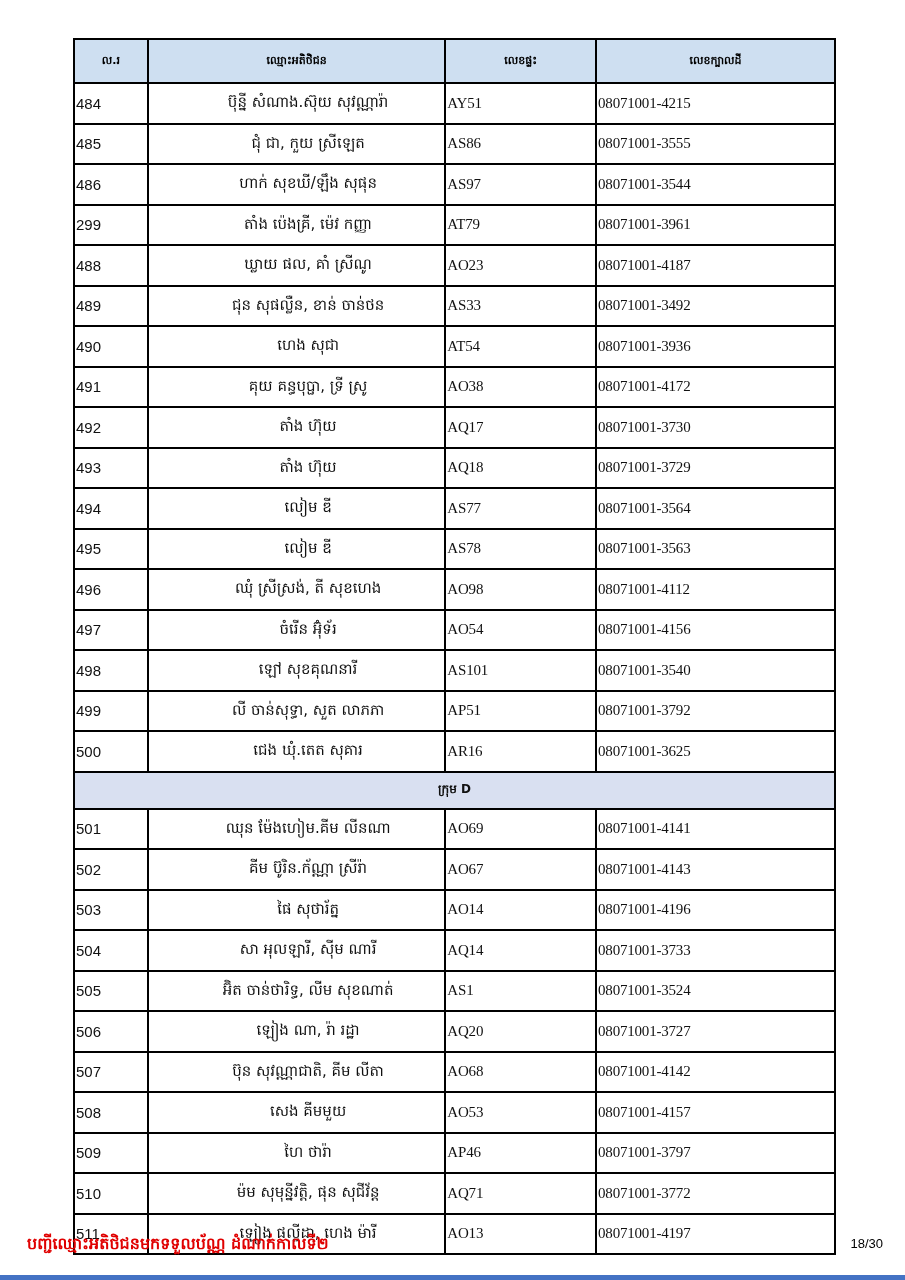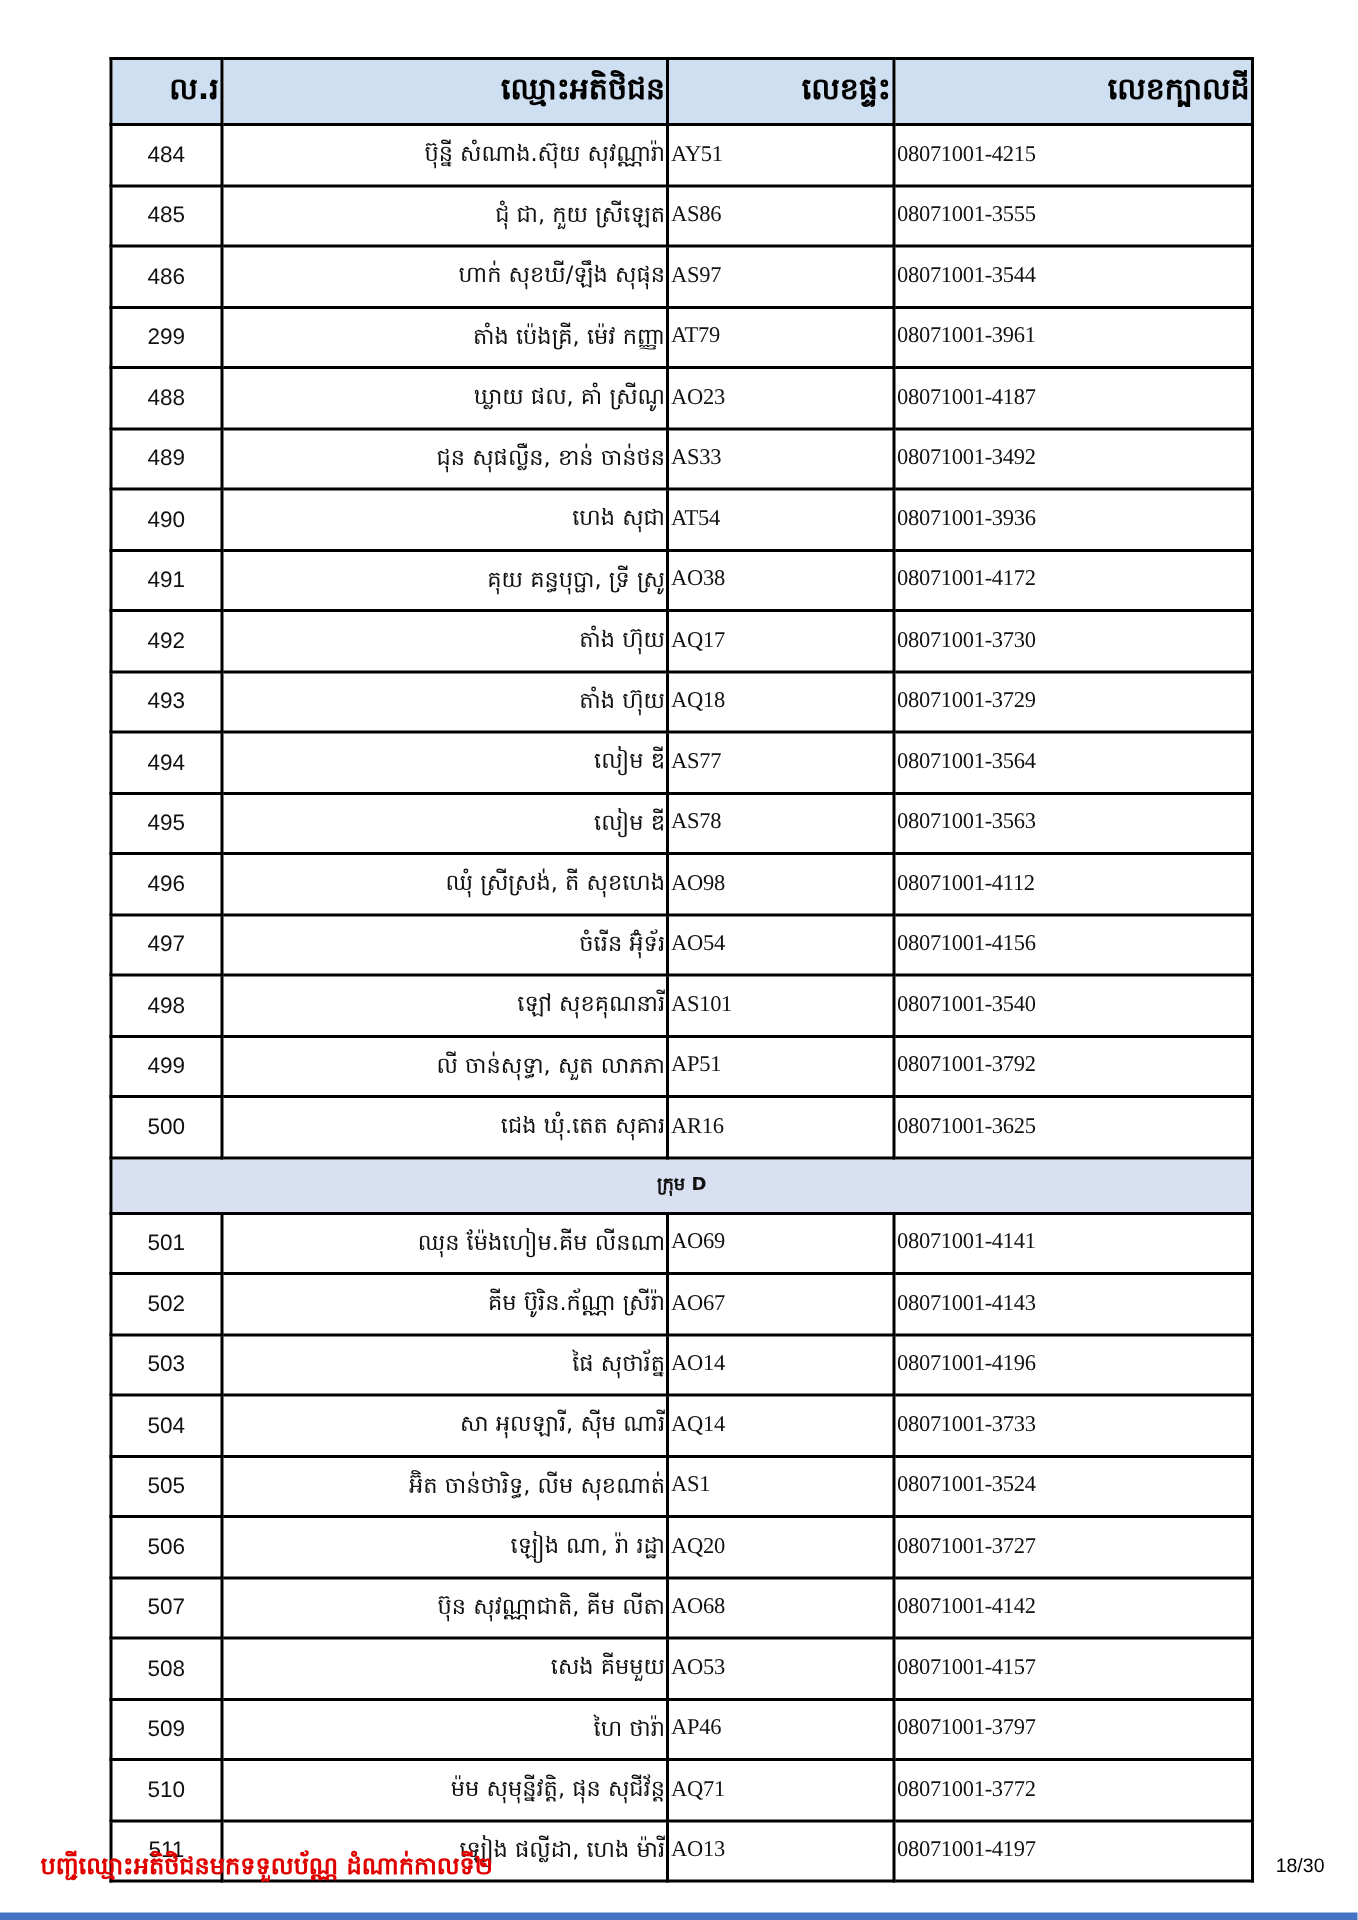--- a/index.html
+++ b/index.html
@@ -33,35 +33,35 @@
   table.customer-table td {
     border: 2px solid #000000;
     vertical-align: middle;
     overflow: hidden;
     white-space: nowrap;
   }
   table.customer-table th {
     height: 40px;
     background: var(--header_bg, #cedff1);
     font-weight: bold;
-    font-size: 20px;
-    text-align: right;
+    font-size: 11px;
+    text-align: center;
     color: #000;
   }
   table.customer-table td {
     height: 36.5px;
     font-size: 15px;
     color: #111;
   }
   td.cell-no {
+    text-align: left;
+    font-family: "Liberation Sans", sans-serif;
+  }
+  td.cell-name {
     text-align: center;
-    font-family: "Liberation Sans", sans-serif;
-  }
-  td.cell-name {
-    text-align: right;
     padding-left: 24px;
   }
   td.cell-house,
   td.cell-parcel {
     text-align: left;
     font-family: Liberation Serif, serif;
     letter-spacing: -0.2px;
   }
   tr.group-row td {
     background: var(--group_bg, #d9e0f1);

